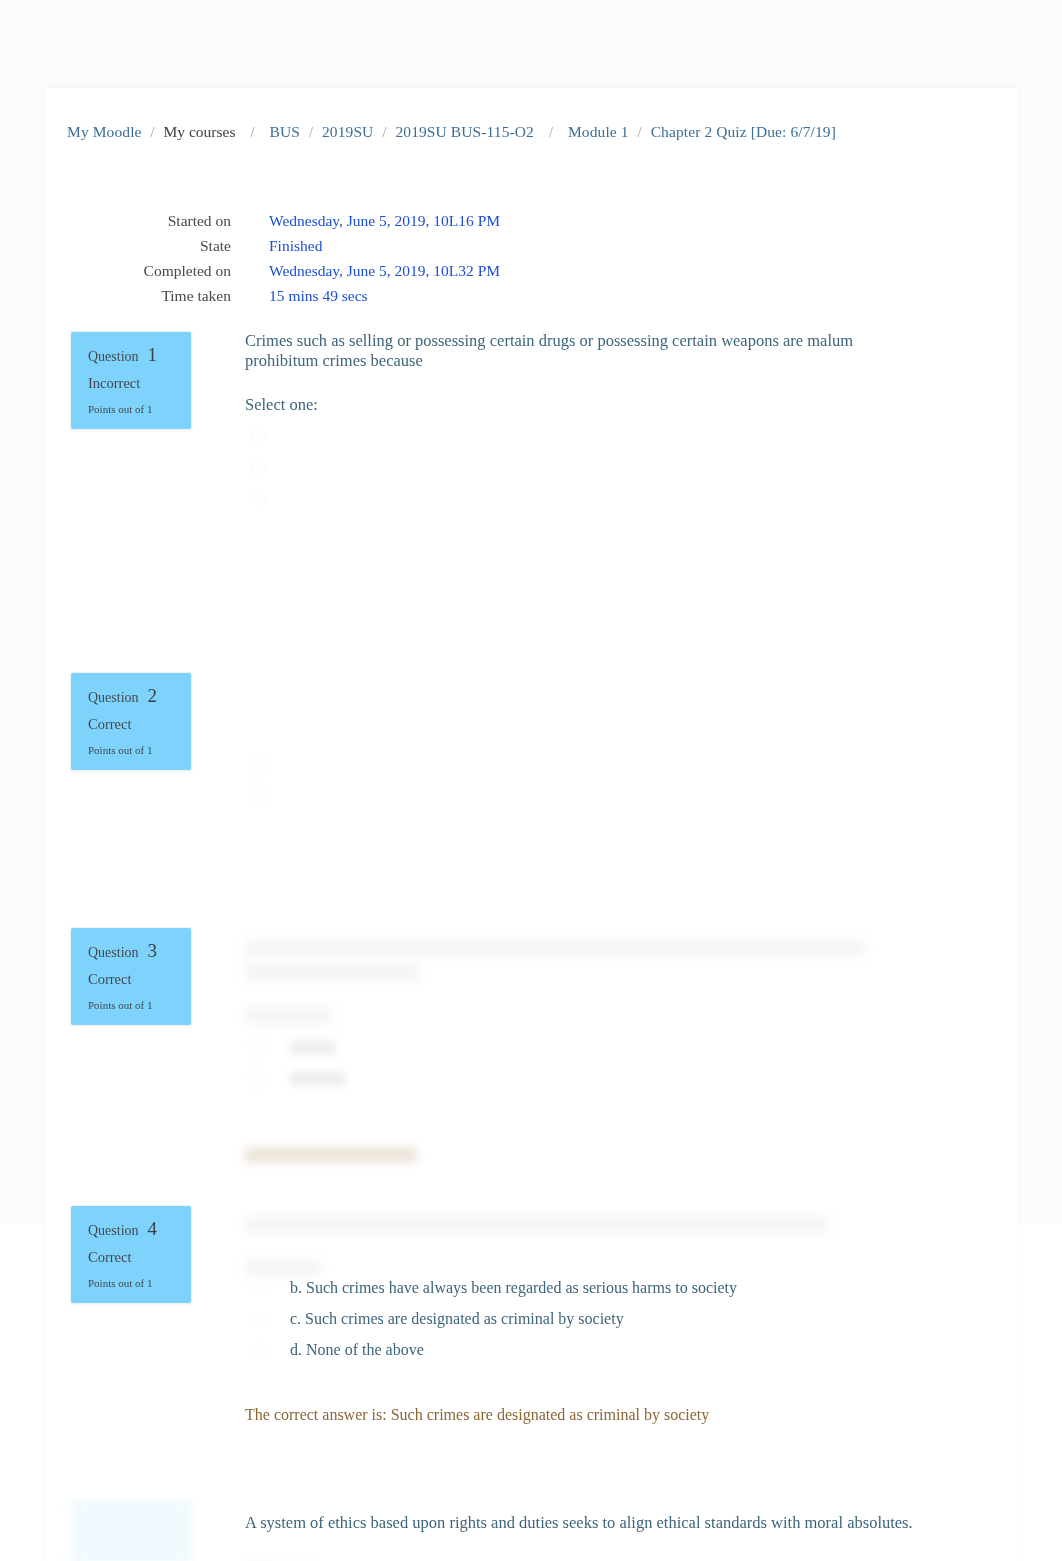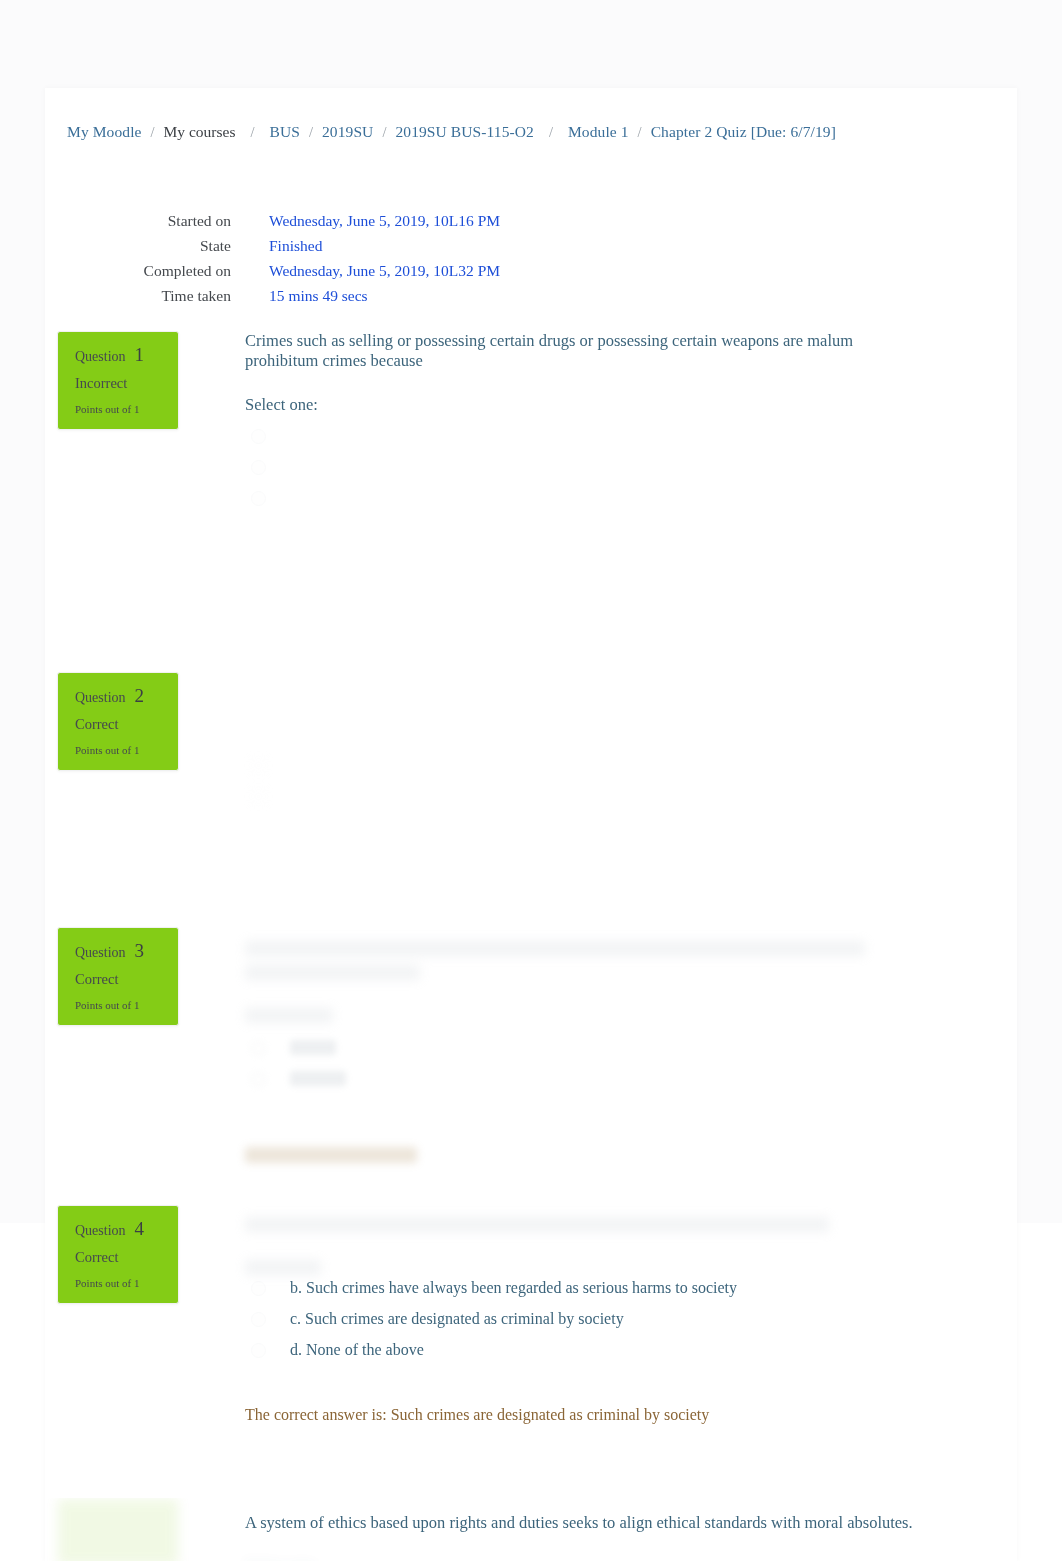--- a/index.html
+++ b/index.html
@@ -84,25 +84,25 @@
   }
 
   
   .question {
     position: absolute;
     left: 0;
     width: 972px;
   }
   .q-info {
     position: absolute;
-    left: 12px;
+    left: 25px;
     top: 0;
     width: 122px;
     padding: 12px 10px 14px 17px;
-    background: #84cc16;
+    background: #7dd3fc;
     border: 1px solid #f0f1f2;
     border-radius: 3px;
     box-shadow: 0 1px 3px rgba(0,0,0,0.045);
     box-sizing: border-box;
   }
   .q-no {
     font-size: 14px;
     color: #45494e;
     margin-bottom: 9px;
     white-space: nowrap;

